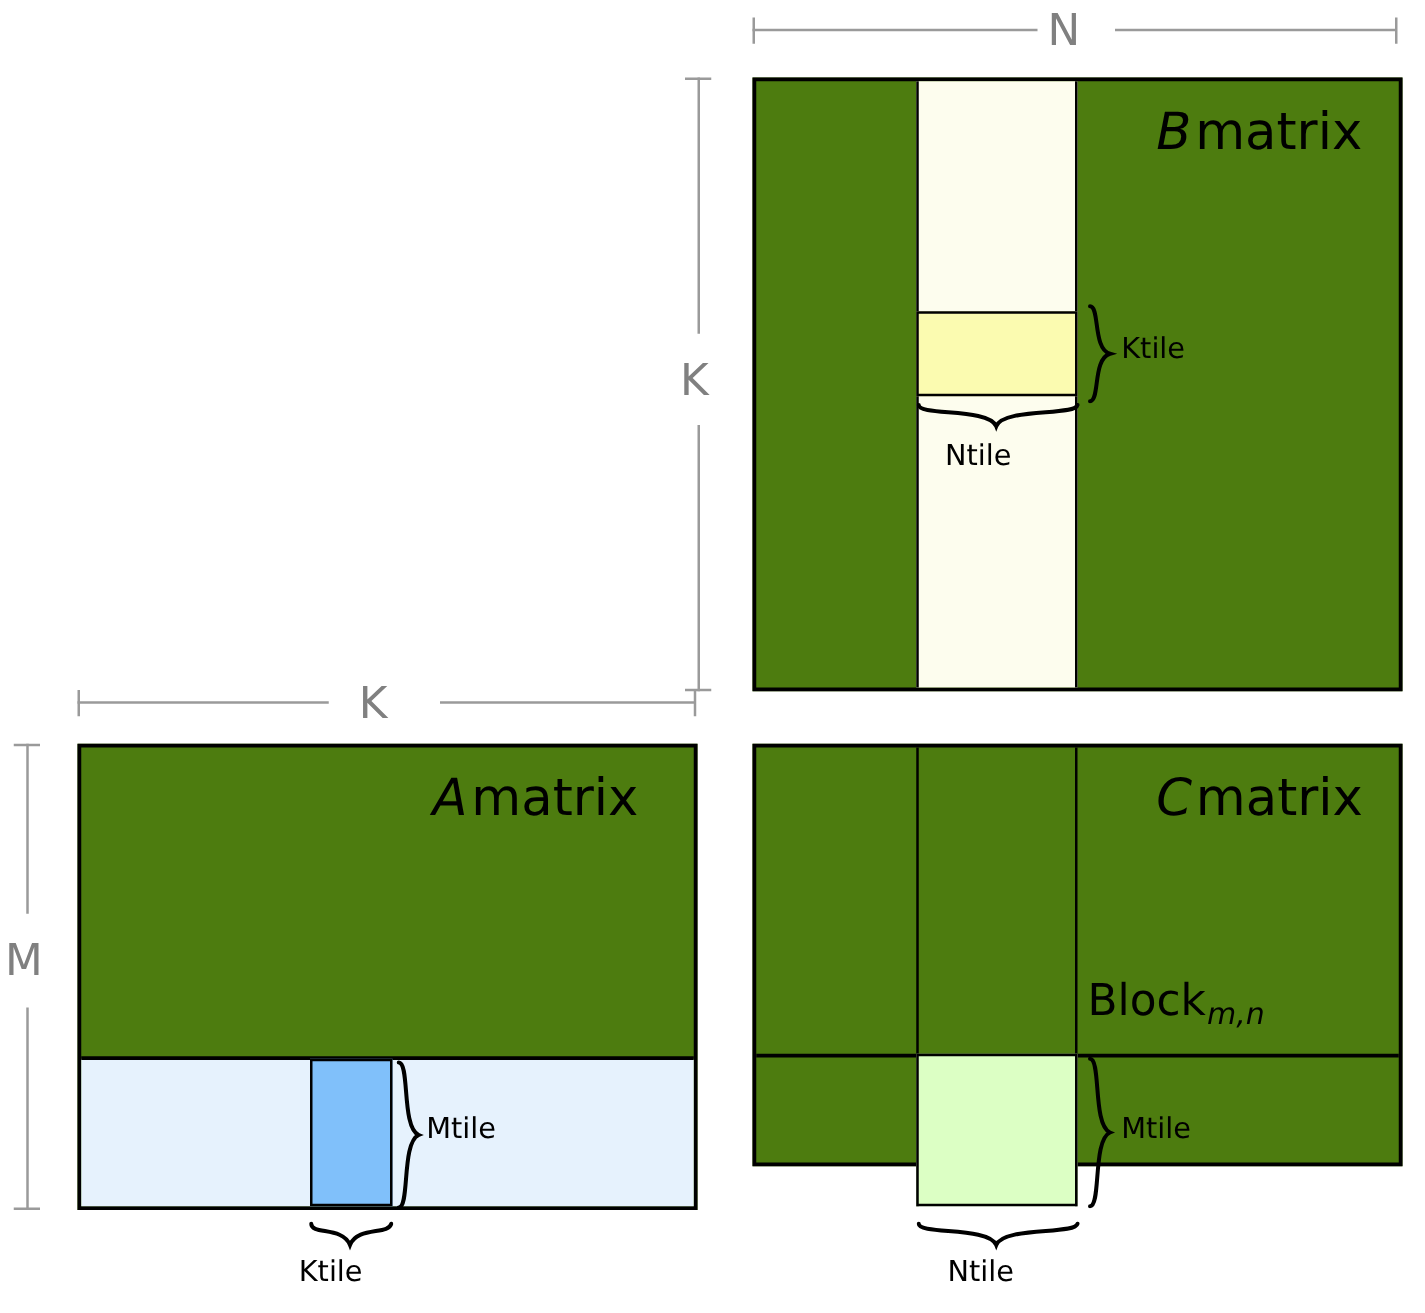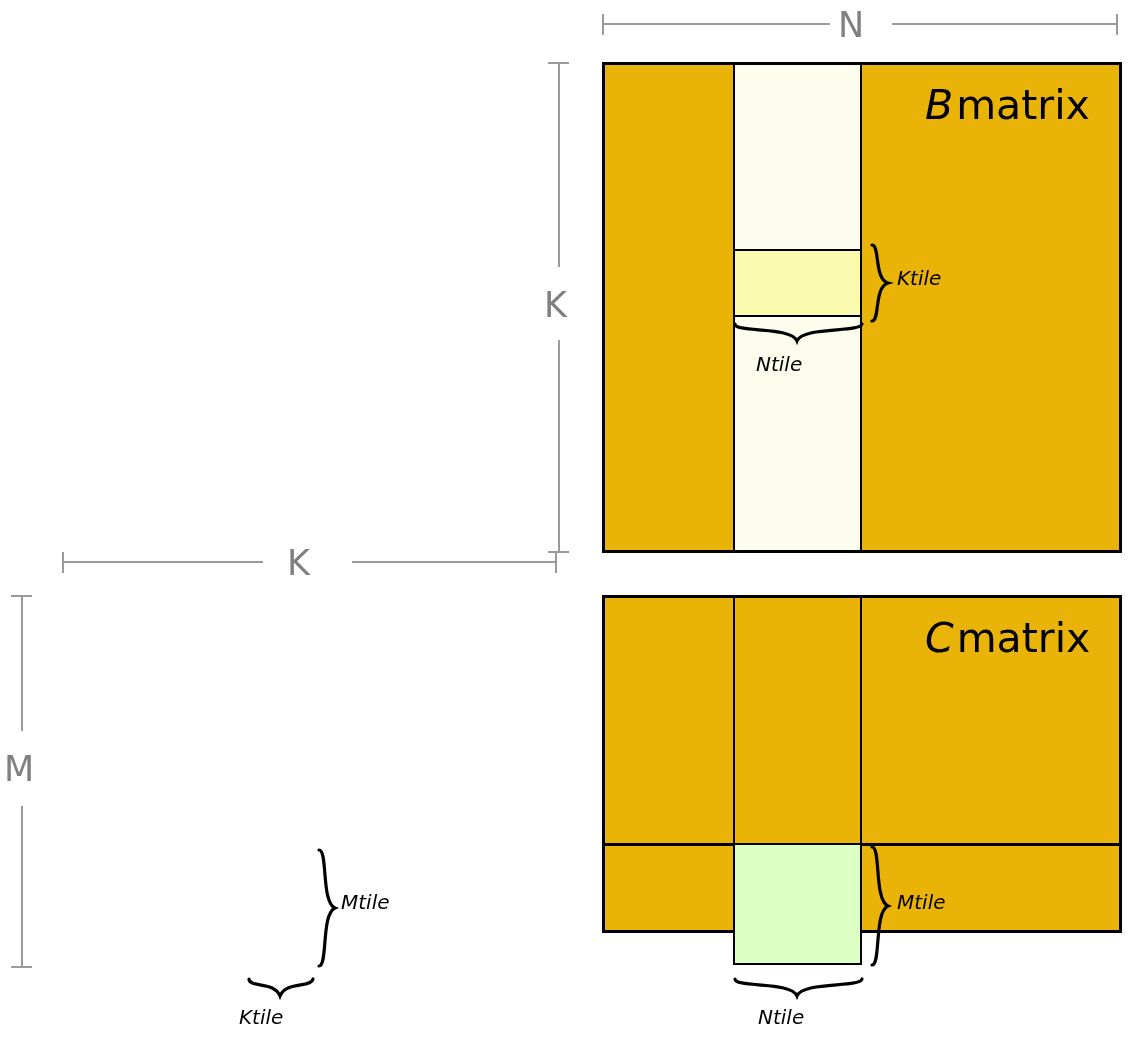--- a/index.html
+++ b/index.html
@@ -12,21 +12,21 @@
     width: 1140px;
     height: 1050px;
     background: #ffffff;
     font-family: "DejaVu Sans", sans-serif;
     overflow: hidden;
   }
   .matrix-box {
     position: absolute;
     box-sizing: border-box;
     border: 3px solid #000000;
-    background: #eab308;
+    background: #4d7c0f;
     text-align: right;
   }
   .fill-band {
     position: absolute;
     box-sizing: border-box;
   }
   .tile {
     position: absolute;
     box-sizing: border-box;
     border: 2px solid #000000;
@@ -61,22 +61,21 @@
   .block-label sub {
     font-style: italic;
     font-size: 24px;
     vertical-align: baseline;
     position: relative;
     top: 7px;
     left: 1px;
   }
   .tile-label {
     position: absolute;
-    font-size: 20px;
-    font-style: italic;
+    font-size: 23px;
     color: #000000;
     white-space: nowrap;
   }
   .dim-label {
     position: absolute;
     font-size: 35px;
     color: #808080;
     white-space: nowrap;
   }
   
@@ -167,20 +166,32 @@
   </div>
 
   <div>
     <div class="tick-v" style="left:62px; top:552px;"></div>
     <div class="dimline-h" style="left:62px; top:561px; width:201px;"></div>
     <div class="dim-label" style="left:287px; top:543px;">K</div>
     <div class="dimline-h" style="left:352px; top:561px; width:204px;"></div>
     <div class="tick-v" style="left:555px; top:552px;"></div>
   </div>
 
+  <div class="matrix-box" style="left:62px; top:595px; width:496px; height:373px;">
+
+    <div class="fill-band" style="left:0px; top:249px; width:490px; height:118px; background:#e6f2fd;"></div>
+
+    <div class="thin-line-h" style="left:0px; top:247px; width:490px;"></div>
+
+    <div class="tile" style="left:183px; top:249px; width:66px; height:118px; background:#80c0fa;"></div>
+
+    <div class="matrix-label" style="left:281px; top:16px;">
+      <span class="mletter">A</span><span>matrix</span>
+    </div>
+  </div>
 
   <div class="brace" style="left:315px; top:848px;">
     <svg width="26" height="120" viewBox="0 0 26 120">
       <path d="M4 2 C13 2, 6 54, 20 60 C6 66, 13 118, 4 118" fill="none" stroke="#000000" stroke-width="3.2" stroke-linecap="round"></path>
     </svg>
   </div>
   <div class="tile-label" style="left:341px; top:890px;">Mtile</div>
 
   <div class="brace" style="left:247px; top:975px;">
     <svg width="68" height="28" viewBox="0 0 68 28">
@@ -194,20 +205,23 @@
     <div class="thin-line-v" style="left:128px; top:0px; height:367px;"></div>
     <div class="thin-line-v" style="left:255px; top:0px; height:367px;"></div>
 
     <div class="thin-line-h" style="left:0px; top:245px; width:514px;"></div>
 
     <div class="tile" style="left:128px; top:245px; width:129px; height:122px; background:#dcffc4;"></div>
 
     <div class="matrix-label" style="left:320px; top:16px;">
       <span class="mletter">C</span><span>matrix</span>
     </div>
+    <div class="block-label" style="left:265px; top:183px;">
+      <span>Block</span><sub>m,n</sub>
+    </div>
   </div>
 
   <div class="brace" style="left:868px; top:845px;">
     <svg width="26" height="122" viewBox="0 0 26 122">
       <path d="M4 2 C13 2, 6 55, 20 61 C6 67, 13 120, 4 120" fill="none" stroke="#000000" stroke-width="3.2" stroke-linecap="round"></path>
     </svg>
   </div>
   <div class="tile-label" style="left:897px; top:890px;">Mtile</div>
 
   <div class="brace" style="left:733px; top:975px;">

